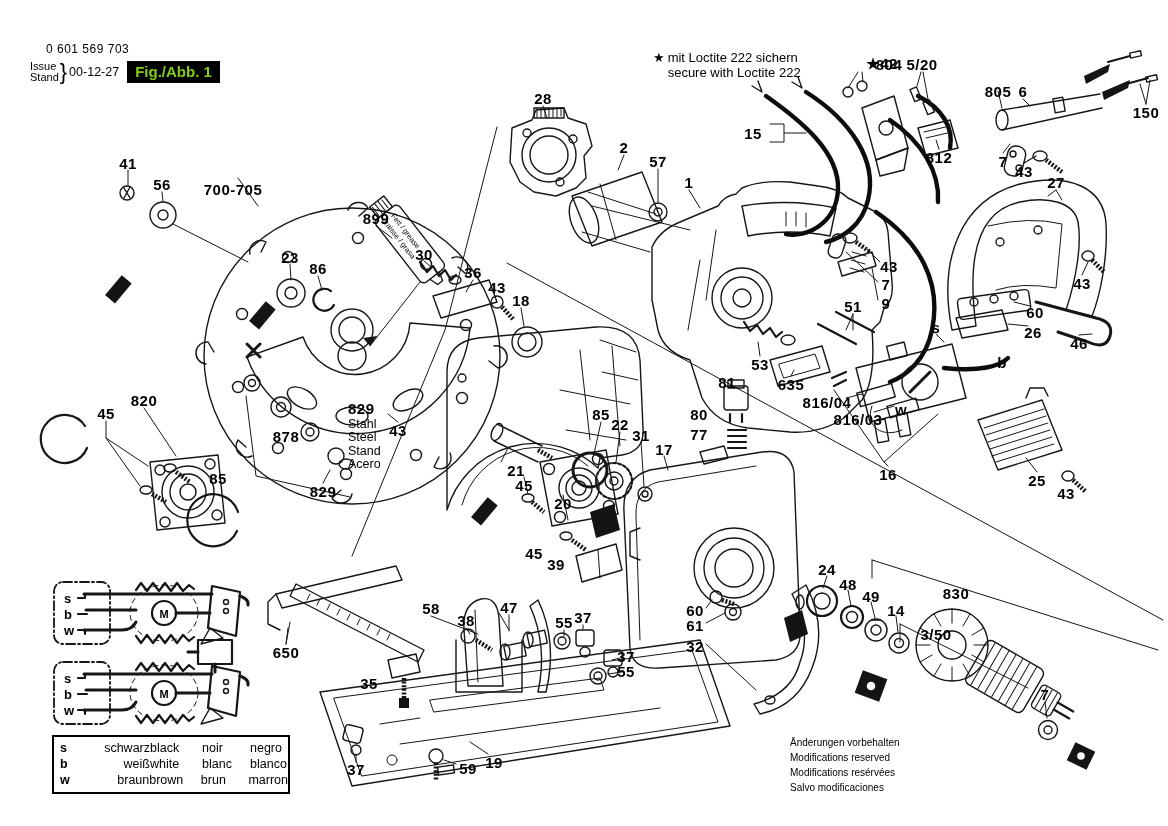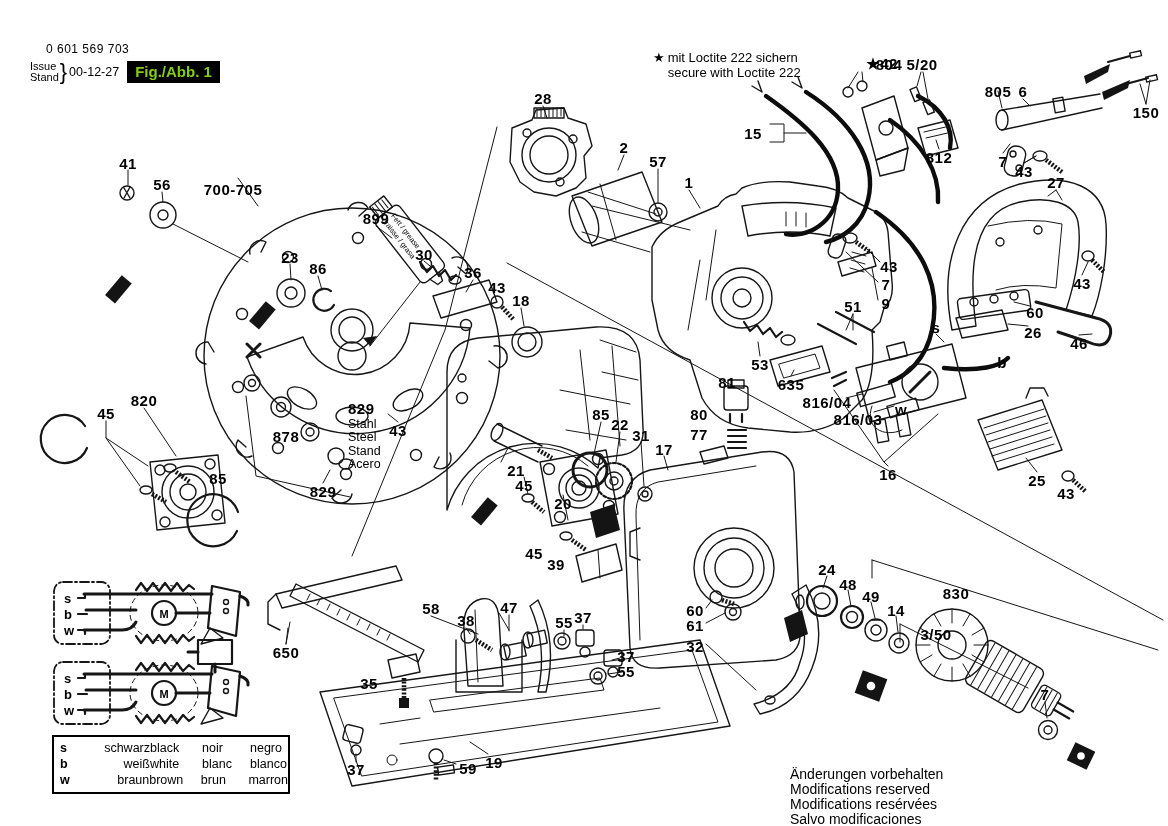--- a/index.html
+++ b/index.html
@@ -23,21 +23,21 @@
   .hdr .pn{font-size:12px;margin-left:16px;letter-spacing:.5px;}
   .hdr .row{display:flex;align-items:center;margin-top:3px;}
   .hdr .is{font-size:11px;line-height:11px;}
   .hdr .brace{font-size:22px;font-weight:normal;margin:0 2px 0 1px;}
   .hdr .date{font-size:12.5px;margin-right:8px;}
   .figbox{background:#000;color:#84cc16;font-weight:bold;font-size:15px;padding:2px 8px 3px;}
   .loctite{position:absolute;left:653px;top:50px;display:flex;font-size:13px;line-height:15px;}
   .loctite .star{font-size:13px;margin-right:3px;}
   .steelnote{position:absolute;left:348px;top:402px;font-size:12.5px;line-height:13.5px;}
   .steelnote .num{font-weight:bold;font-size:15px;margin-bottom:2px;letter-spacing:.5px;}
-  .mods{position:absolute;left:790px;top:735px;font-size:14px;line-height:15px;margin-top:32px;}
+  .mods{position:absolute;left:790px;top:735px;font-size:10px;line-height:15px;}
   .legend{position:absolute;left:52px;top:735px;width:238px;border:2px solid #000;padding:3px 0 4px 6px;box-sizing:border-box;background:#fff;}
   .legend-row{display:flex;font-size:12.5px;line-height:16px;}
   .legend-row span{display:inline-block;}
   .legend-row span:nth-child(1){width:26px;font-weight:bold;}
   .legend-row span:nth-child(2){width:64px;text-align:right;}
   .legend-row span:nth-child(3){width:52px;}
   .legend-row span:nth-child(4){width:48px;}
 </style>
 </head>
 <body>

